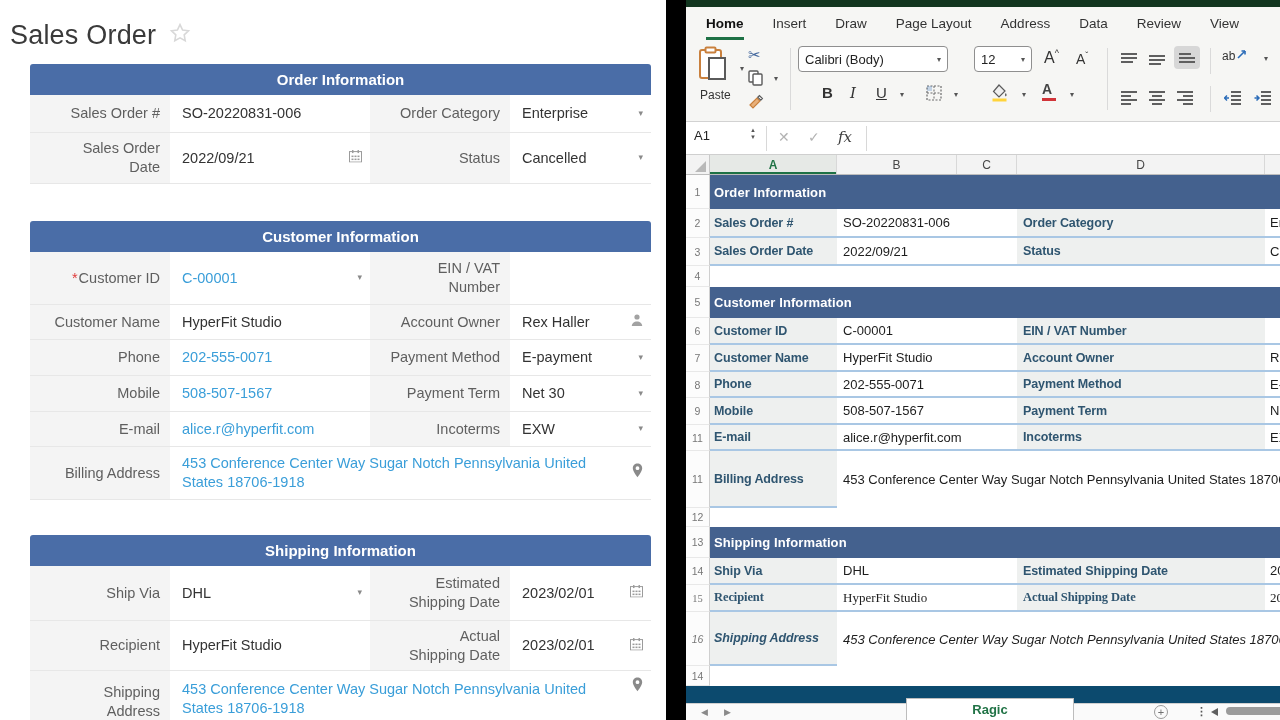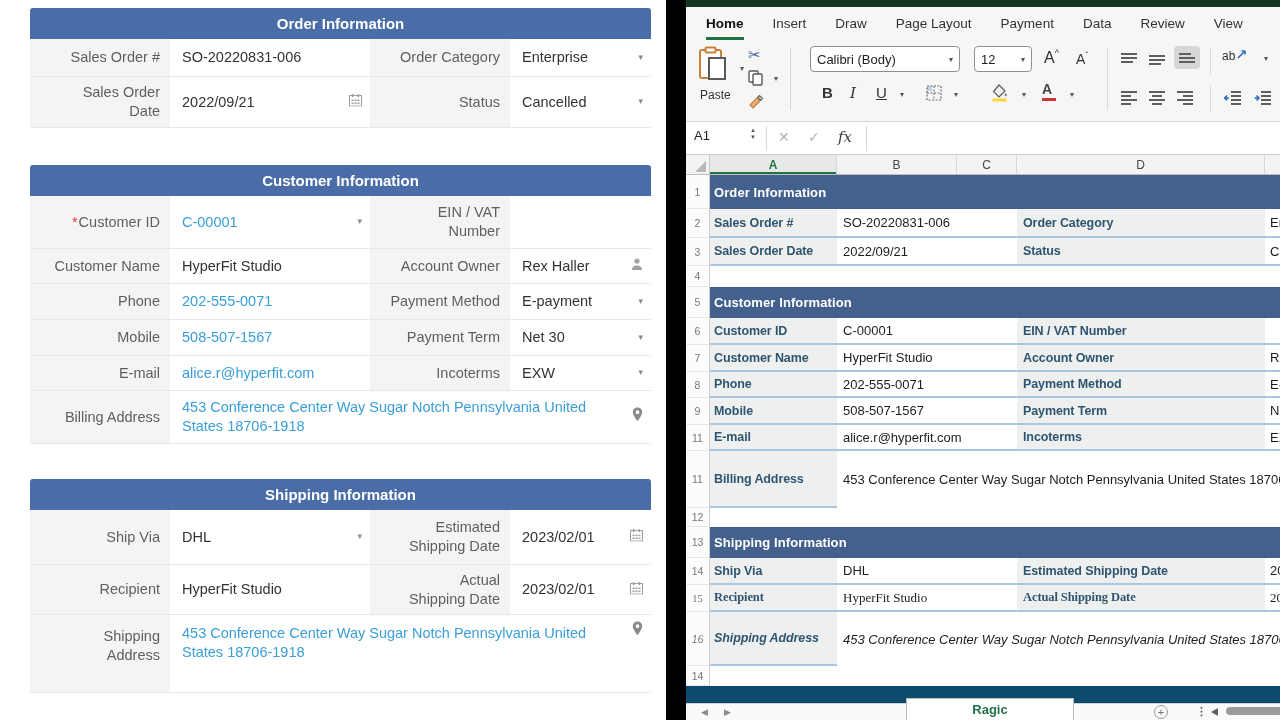--- a/index.html
+++ b/index.html
@@ -103,20 +103,28 @@
   .scroll-left { position:absolute; left:525px; top:4px; width:0; height:0;
                  border-right:7px solid #5f5f5f; border-top:4px solid transparent; border-bottom:4px solid transparent; }
   .thumb { position:absolute; left:540px; top:3px; width:60px; height:8px; background:#9b9b9b; border-radius:4px; }
 </style>
 </head>
 <body>
 
 <div class="stage">
 
   <div class="form-panel">
+    <div class="form-title-row">
+      <div class="form-title">Sales Order</div>
+      <span>
+        <svg width="24" height="24" viewBox="0 0 24 24">
+            <path d="M12 3.6l2.6 5.4 5.9.8-4.3 4.1 1 5.8-5.2-2.8-5.2 2.8 1-5.8L3.5 9.8l5.9-.8z" fill="none" stroke="#d8d8d8" stroke-width="1.6"></path>
+          </svg>
+      </span>
+    </div>
 
     <div class="sec" style="margin-top:8px;">
       <div class="sec-h">Order Information</div>
       <div class="frow" style="height:38px;">
         <div class="fcell flabel">Sales Order #</div>
         <div class="fcell fvalue">SO-20220831-006</div>
         <div class="fcell flabel">Order Category</div>
         <div class="fcell fvalue">
           <span>Enterprise</span>
           <span class="ddcaret">▾</span>
@@ -282,21 +290,21 @@
   </div>
 
   <div class="excel">
     <div class="titlestrip"></div>
 
     <div class="tabs">
       <div class="tab active">Home</div>
       <div class="tab">Insert</div>
       <div class="tab">Draw</div>
       <div class="tab">Page Layout</div>
-      <div class="tab">Payment</div>
+      <div class="tab">Address</div>
       <div class="tab">Data</div>
       <div class="tab">Review</div>
       <div class="tab">View</div>
     </div>
 
     <div class="toolbar">
 
       <div class="abs" style="left:12px; top:6px;">
         <svg width="30" height="36" viewBox="0 0 30 36">
             <rect x="2" y="4" width="21" height="28" rx="2" fill="#fff" stroke="#c9803d" stroke-width="2"></rect>
@@ -315,21 +323,21 @@
       </div>
       <span class="abs tinycaret" style="left:82px; top:34px;">▾</span>
       <div class="abs" style="left:62px; top:54px;">
         <svg width="16" height="16" viewBox="0 0 16 16">
             <path d="M2 11 L9 4 l3 3 -7 7 z" fill="#e8b07a" stroke="#c9803d" stroke-width="1.2"></path>
             <path d="M9.8 3.2 l1.6-1.6 3 3 -1.6 1.6 z" fill="#fff" stroke="#5a5a5a" stroke-width="1.2"></path>
           </svg>
       </div>
       <div class="vdiv" style="left:104px;"></div>
 
-      <div class="selbox abs" style="left:124px; top:6px; width:150px;">
+      <div class="selbox abs" style="left:112px; top:6px; width:150px;">
         <span>Calibri (Body)</span>
         <span class="tinycaret">▾</span>
       </div>
       <div class="selbox abs" style="left:288px; top:6px; width:58px;">
         <span>12</span>
         <span class="tinycaret">▾</span>
       </div>
       <div class="abs" style="left:358px; top:8px; font-size:16px; color:#333;"><span>A</span><span style="font-size:9px; vertical-align:7px;">^</span></div>
       <div class="abs" style="left:390px; top:10px; font-size:14px; color:#333;"><span>A</span><span style="font-size:9px; vertical-align:6px;">ˇ</span></div>
 

